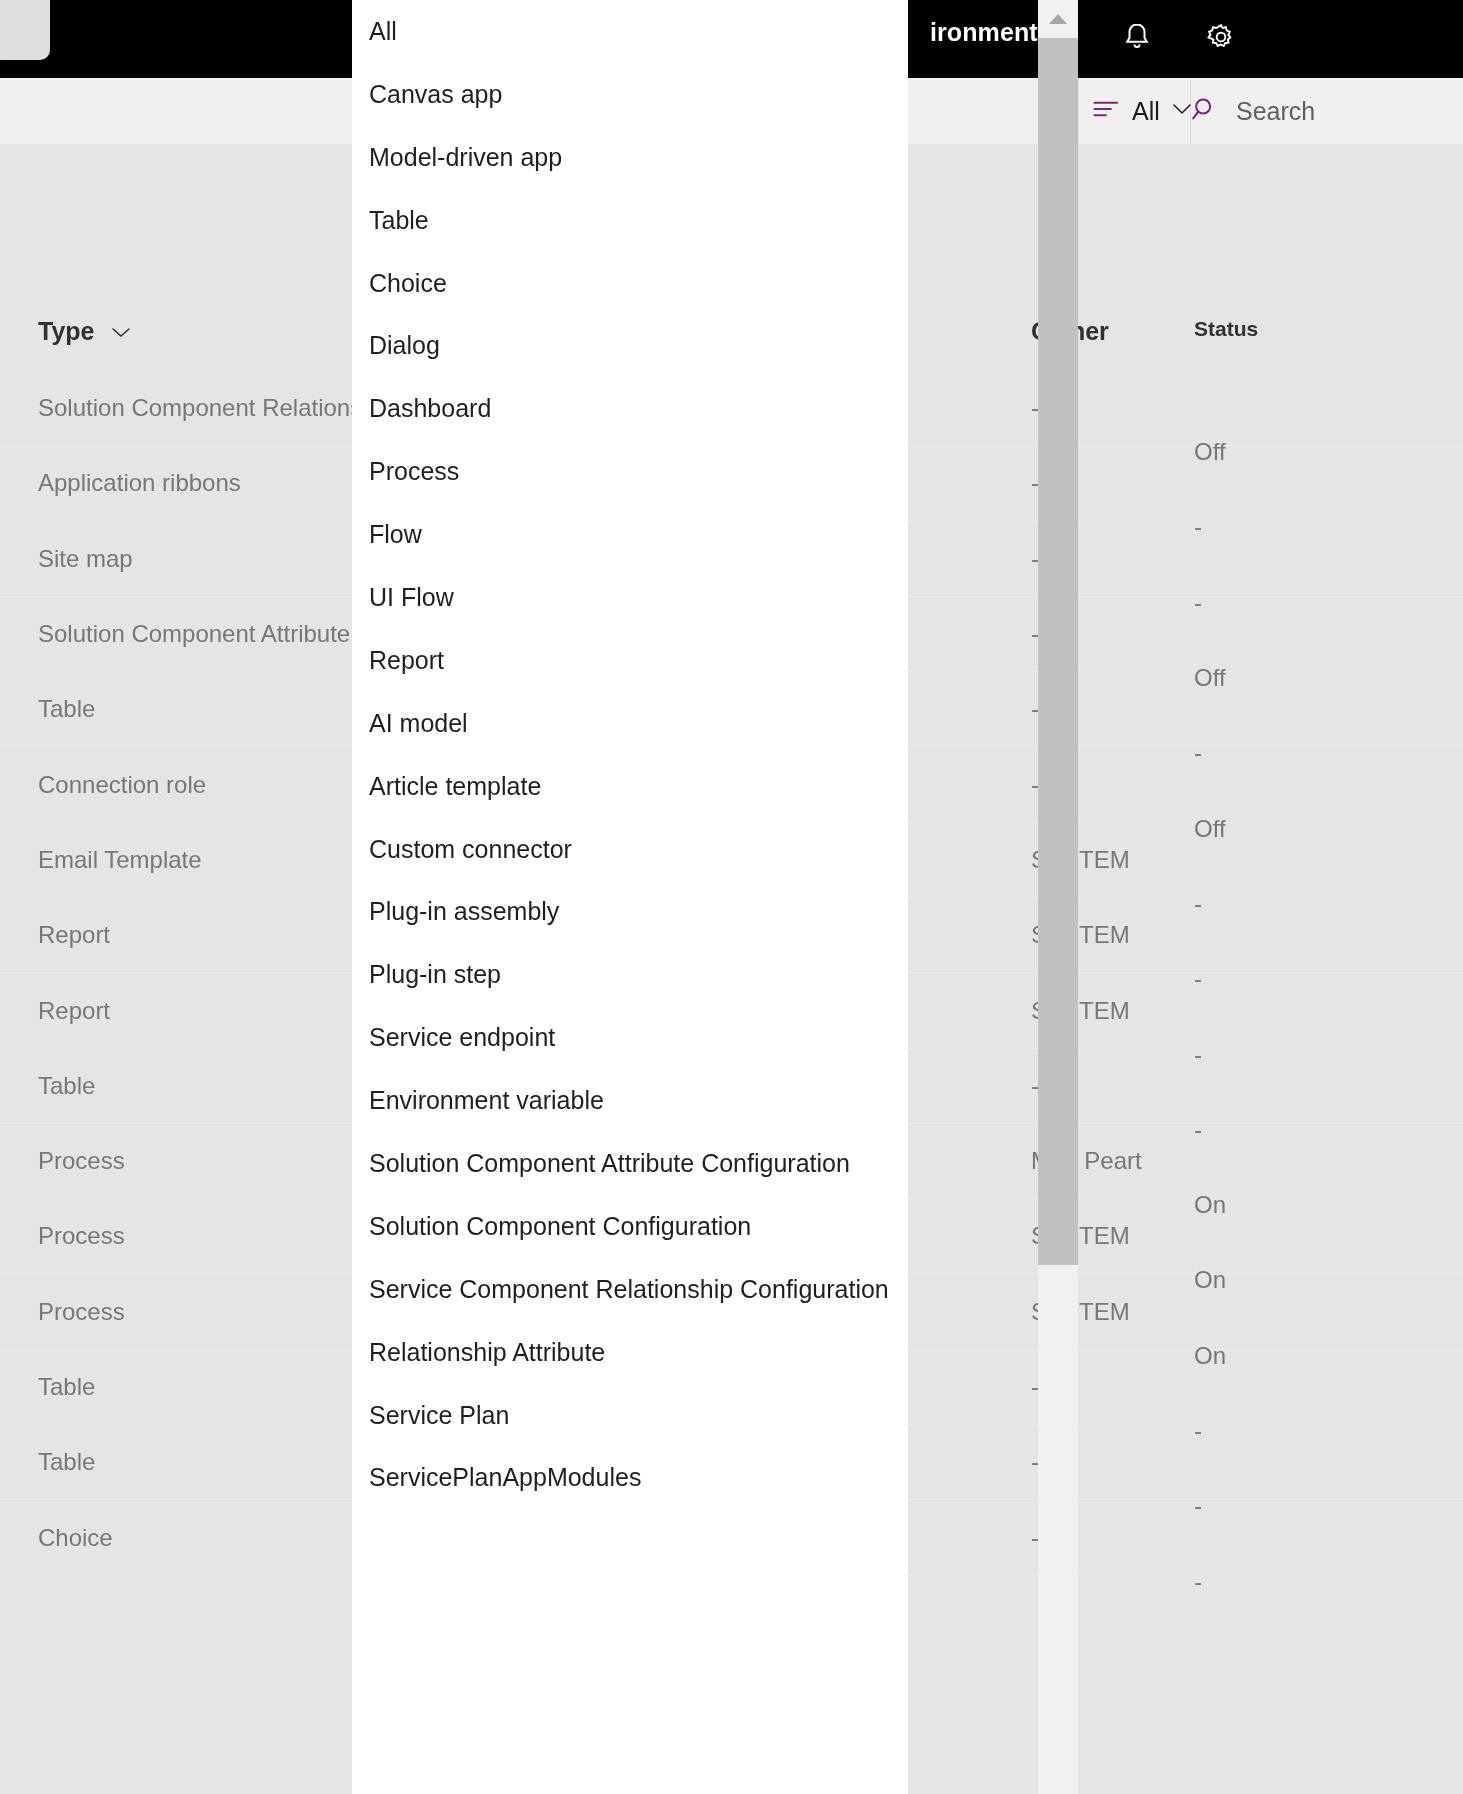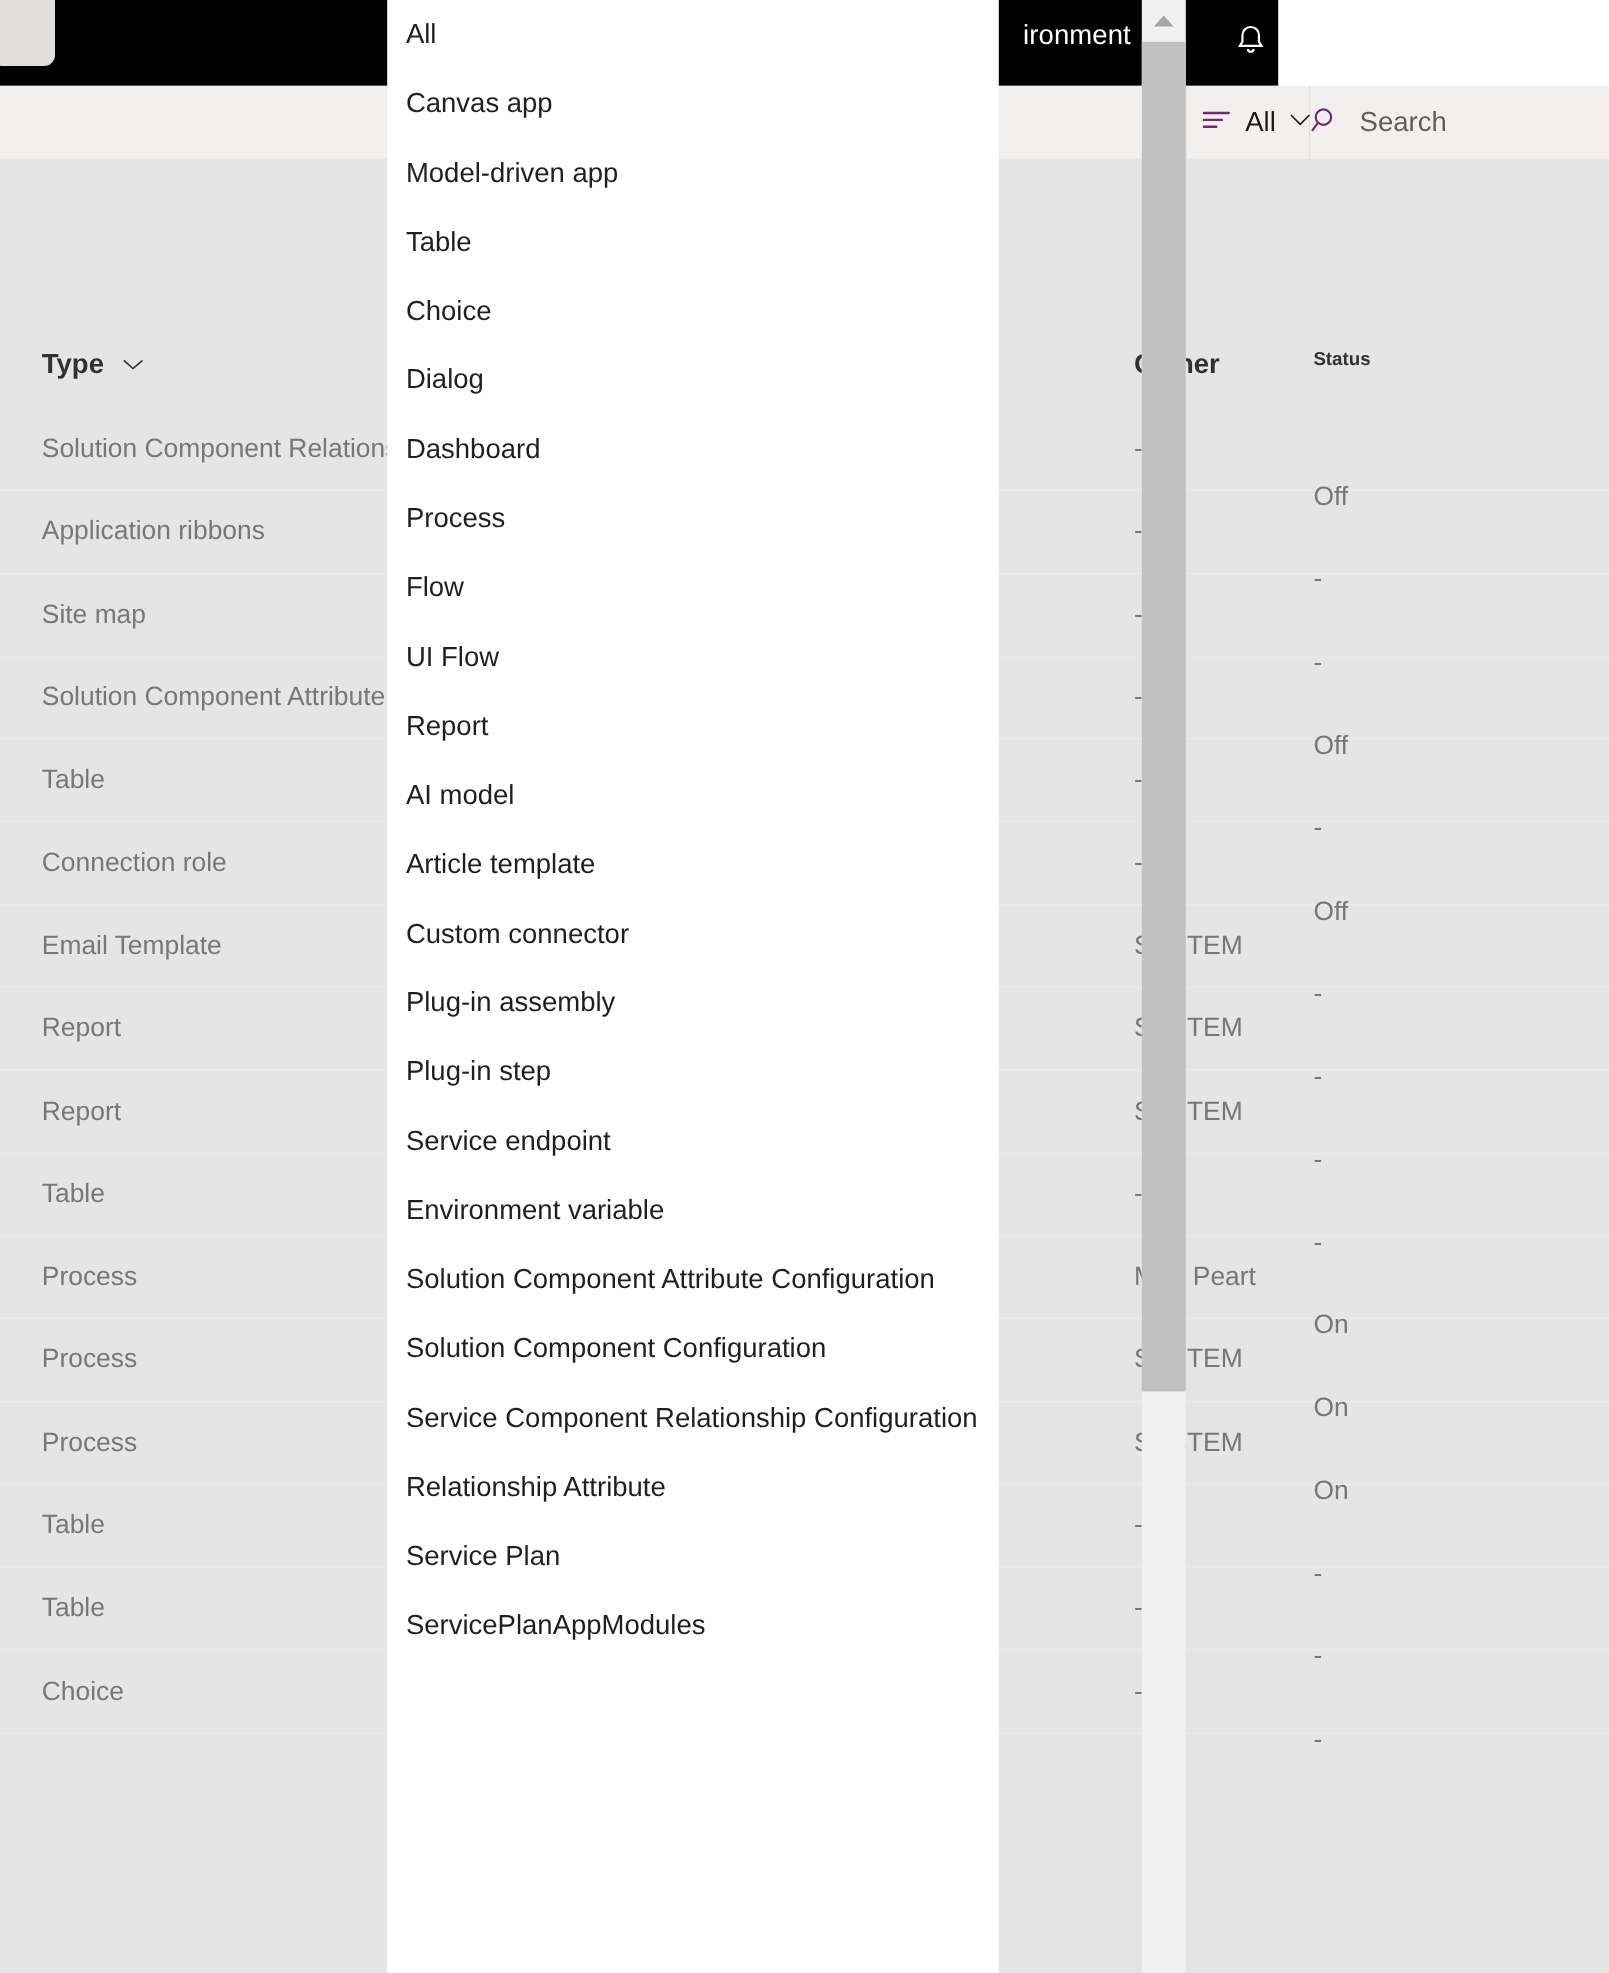--- a/index.html
+++ b/index.html
@@ -13,23 +13,24 @@
     width: 1463px;
     height: 1794px;
     overflow: hidden;
     background: #ffffff;
   }
 
   
   .app-header {
     position: absolute;
     top: 0; left: 0;
-    width: 1162px;
+    width: 1463px;
     height: 78px;
     background: #000000;
+    font-weight: bold;
   }
   .browser-tab {
     position: absolute;
     top: -10px;
     left: -8px;
     width: 58px;
     height: 70px;
     background: #e0dfde;
     border-radius: 10px;
   }
@@ -127,21 +128,21 @@
     left: 1031px;
     top: 173px;
     font-size: 25px;
     color: #323130;
     font-weight: 600;
   }
   .col-status-head {
     position: absolute;
     left: 1194px;
     top: 173px;
-    font-size: 17px;
+    font-size: 21px;
     color: #323130;
     font-weight: 600;
   }
   .rows {
     position: absolute;
     top: 227px;
     left: 0;
     width: 1463px;
   }
   .row {

